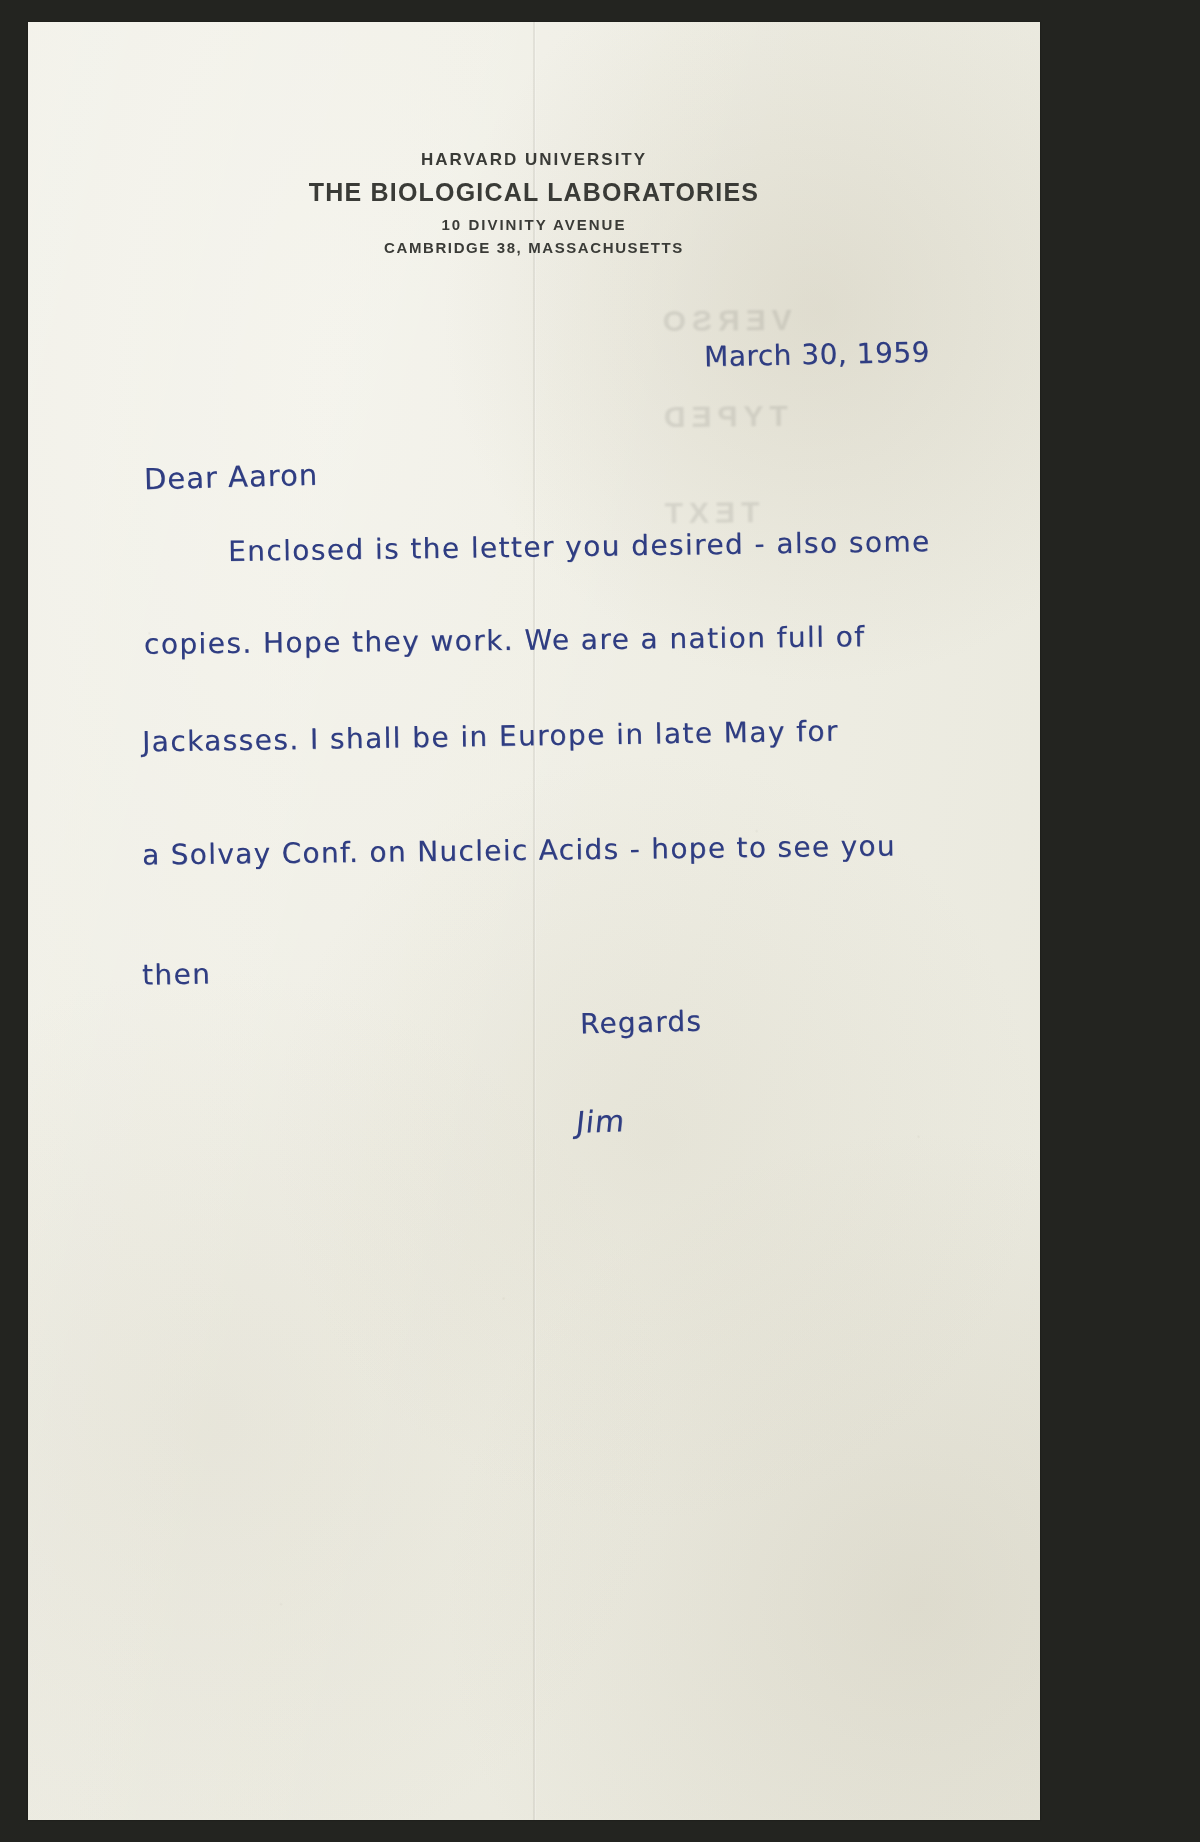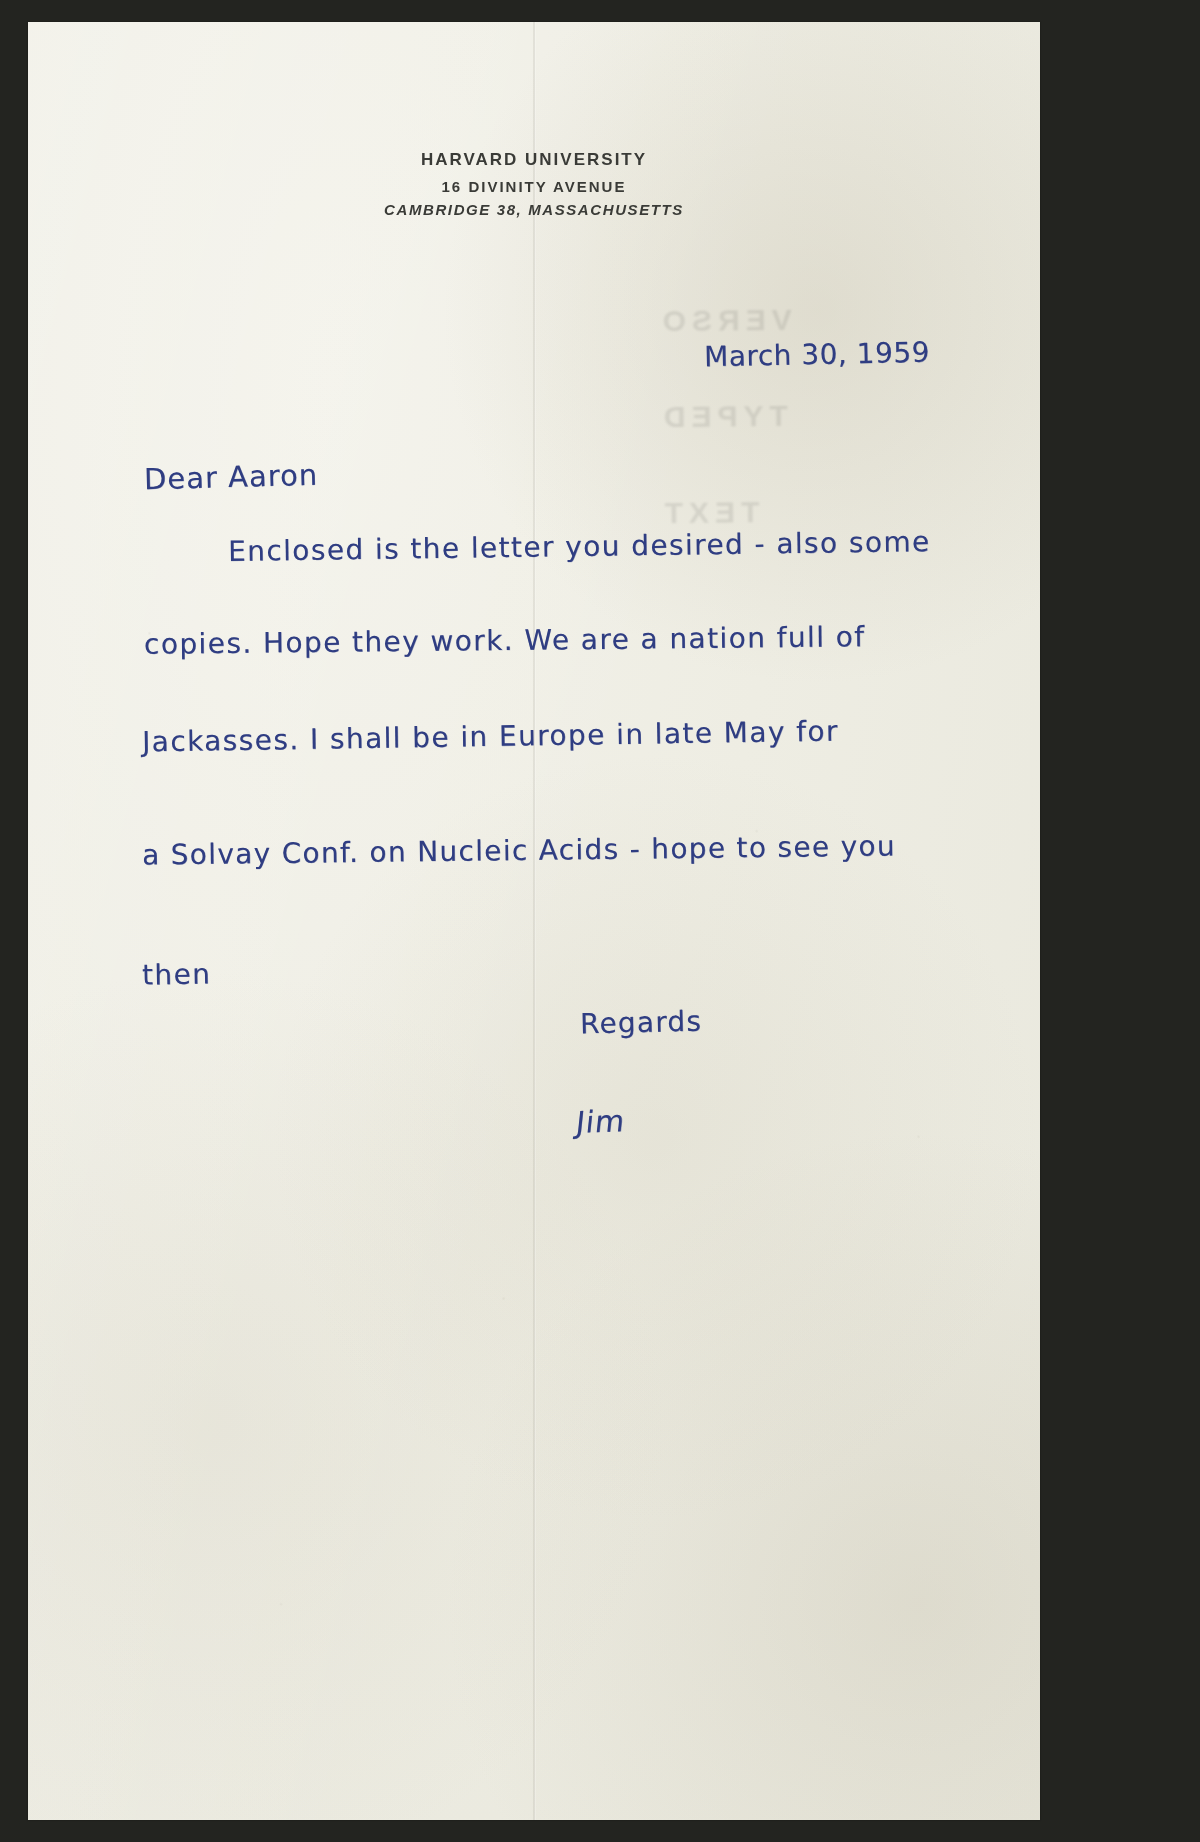--- a/index.html
+++ b/index.html
@@ -106,21 +106,20 @@
   .lh-line3 {
     font-size: 15px;
     letter-spacing: 2.0px;
     font-weight: 600;
     margin-bottom: 6px;
   }
   .lh-line4 {
     font-size: 15px;
     letter-spacing: 1.6px;
     font-weight: 600;
-    font-style: italic;
   }
 
   
   .hand {
     position: absolute;
     color: #2f3d82;
     font-family: "DejaVu Sans", sans-serif;
     font-weight: 500;
     white-space: nowrap;
   }
@@ -214,21 +213,22 @@
   <div class="sheet">
 
     <div class="paper-texture"></div>
 
     <div class="bleed">VERSO TYPED TEXT</div>
 
     <div class="fold"></div>
 
     <div class="letterhead">
       <div class="lh-line1">HARVARD UNIVERSITY</div>
-      <div class="lh-line3">16 DIVINITY AVENUE</div>
+      <div class="lh-line2">THE BIOLOGICAL LABORATORIES</div>
+      <div class="lh-line3">10 DIVINITY AVENUE</div>
       <div class="lh-line4">CAMBRIDGE 38, MASSACHUSETTS</div>
     </div>
 
     <div class="hand hand-ink hw-date">March 30, 1959</div>
 
     <div class="hand hand-ink hw-salutation">Dear Aaron</div>
 
     <div class="hand hand-ink hw-body1">Enclosed is the letter you desired - also some</div>
     <div class="hand hand-ink hw-body2">copies. Hope they work. We are a nation full of</div>
     <div class="hand hand-ink hw-body3">Jackasses. I shall be in Europe in late May for</div>

